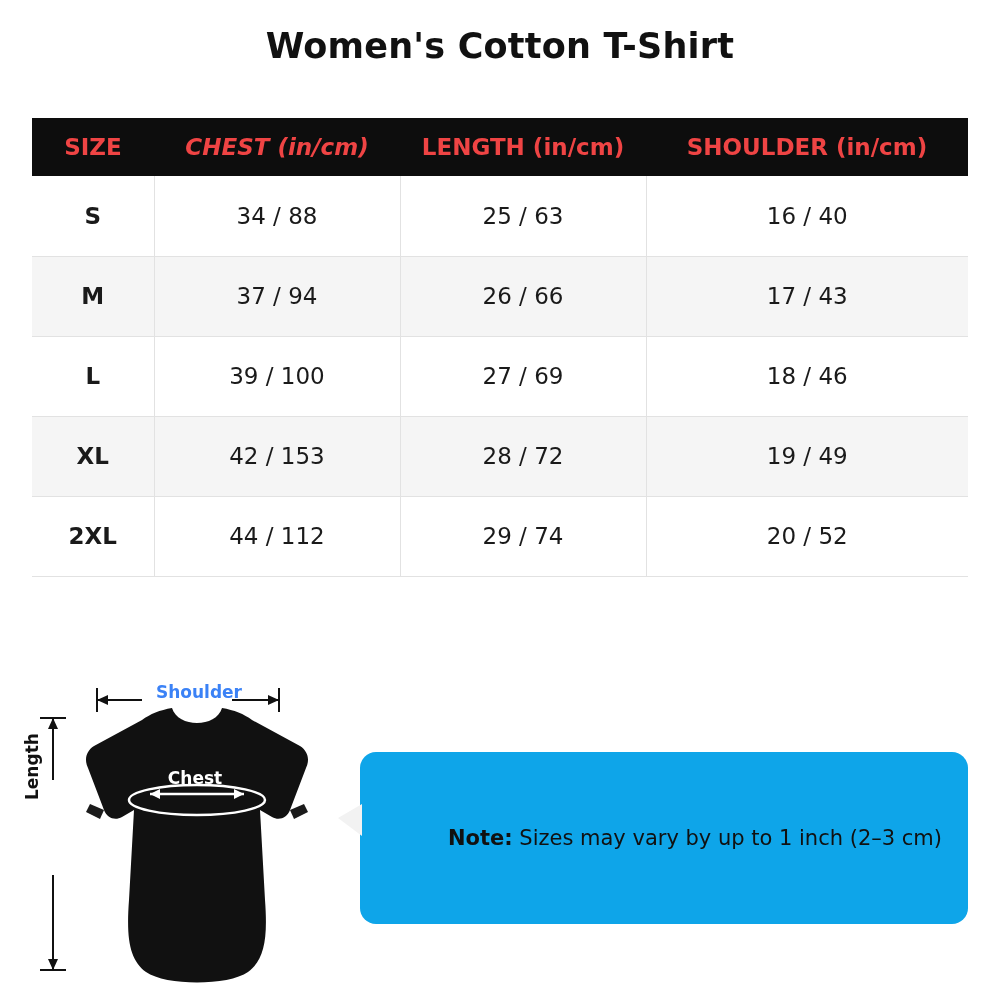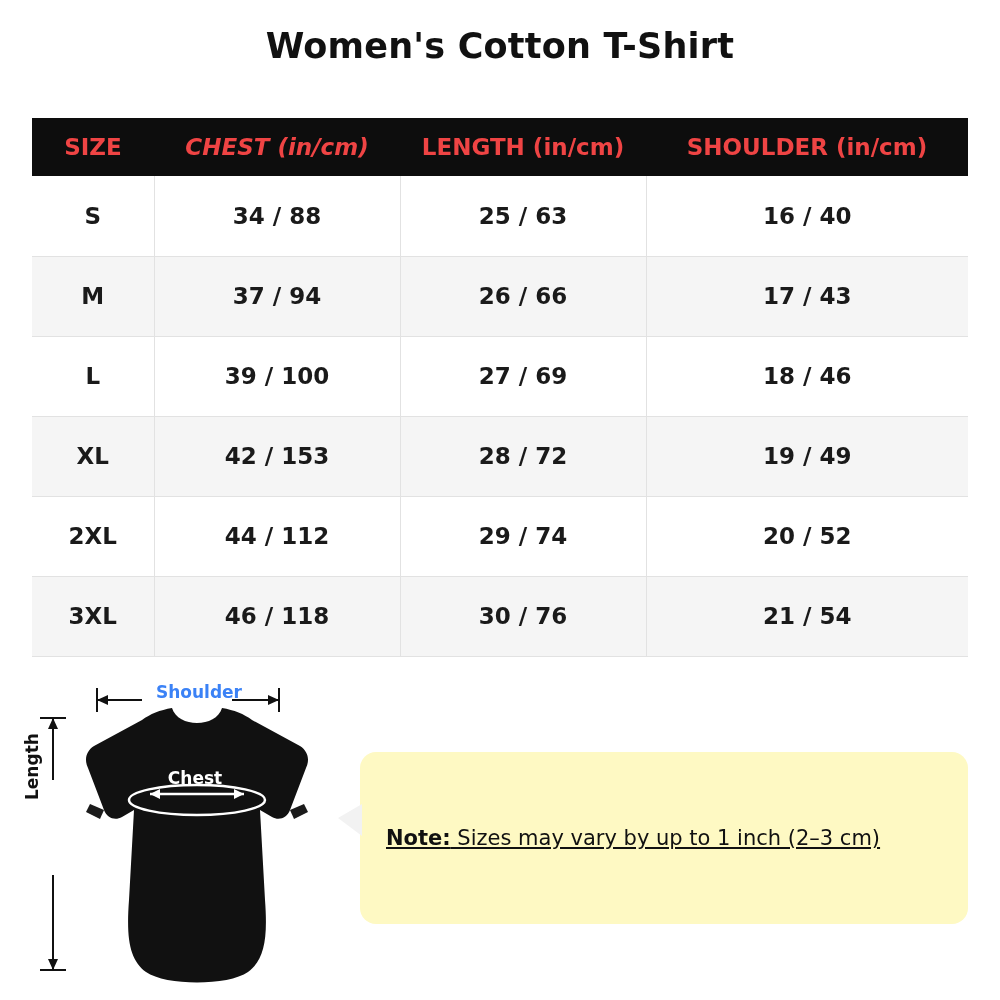--- a/index.html
+++ b/index.html
@@ -54,21 +54,20 @@
   .size-table th.col-length { width: 246px; }
   .size-table th.col-shoulder { width: 322px; }
   .size-table td {
     height: 80px;
     text-align: center;
     vertical-align: middle;
     font-size: 23px;
     color: #1a1a1a;
     border-bottom: 1px solid #e2e2e2;
     border-right: 1px solid #e2e2e2;
-    font-weight: bold;
   }
   .size-table td:last-child { border-right: none; }
   .size-table tr.odd td { background: #ffffff; }
   .size-table tr.even td { background: #f5f5f5; }
   .size-table td.size-cell { font-weight: bold; }
 
   
   .illus {
     position: absolute;
     left: 32px;
@@ -109,28 +108,27 @@
     z-index: 5;
   }
 
   
   .note-bubble {
     position: absolute;
     left: 360px;
     top: 752px;
     width: 608px;
     height: 172px;
-    background: #fef9c3;
+    background: #0ea5e9;
     border-radius: 16px;
     display: flex;
     flex-direction: column;
-    align-items: flex-start;
+    align-items: flex-end;
     justify-content: center;
     padding: 12px 26px;
-    text-decoration: underline;
   }
   .note-bubble::before {
     content: "";
     position: absolute;
     left: -22px;
     top: 52px;
     width: 0; height: 0;
     border-top: 14px solid transparent;
     border-bottom: 18px solid transparent;
     border-right: 24px solid #f2f2f2;
@@ -182,26 +180,20 @@
         <td class="size-cell">XL</td>
         <td>42 / 153</td>
         <td>28 / 72</td>
         <td>19 / 49</td>
       </tr>
       <tr class="odd">
         <td class="size-cell">2XL</td>
         <td>44 / 112</td>
         <td>29 / 74</td>
         <td>20 / 52</td>
-      </tr>
-      <tr class="even">
-        <td class="size-cell">3XL</td>
-        <td>46 / 118</td>
-        <td>30 / 76</td>
-        <td>21 / 54</td>
       </tr>
     </tbody>
   </table>
 
   <div class="illus">
     <svg width="330" height="330" viewBox="0 0 330 330">
 
       <g stroke="#111" stroke-width="2" fill="none">
         <line x1="65" y1="28" x2="65" y2="52"></line>
         <line x1="247" y1="28" x2="247" y2="52"></line>

